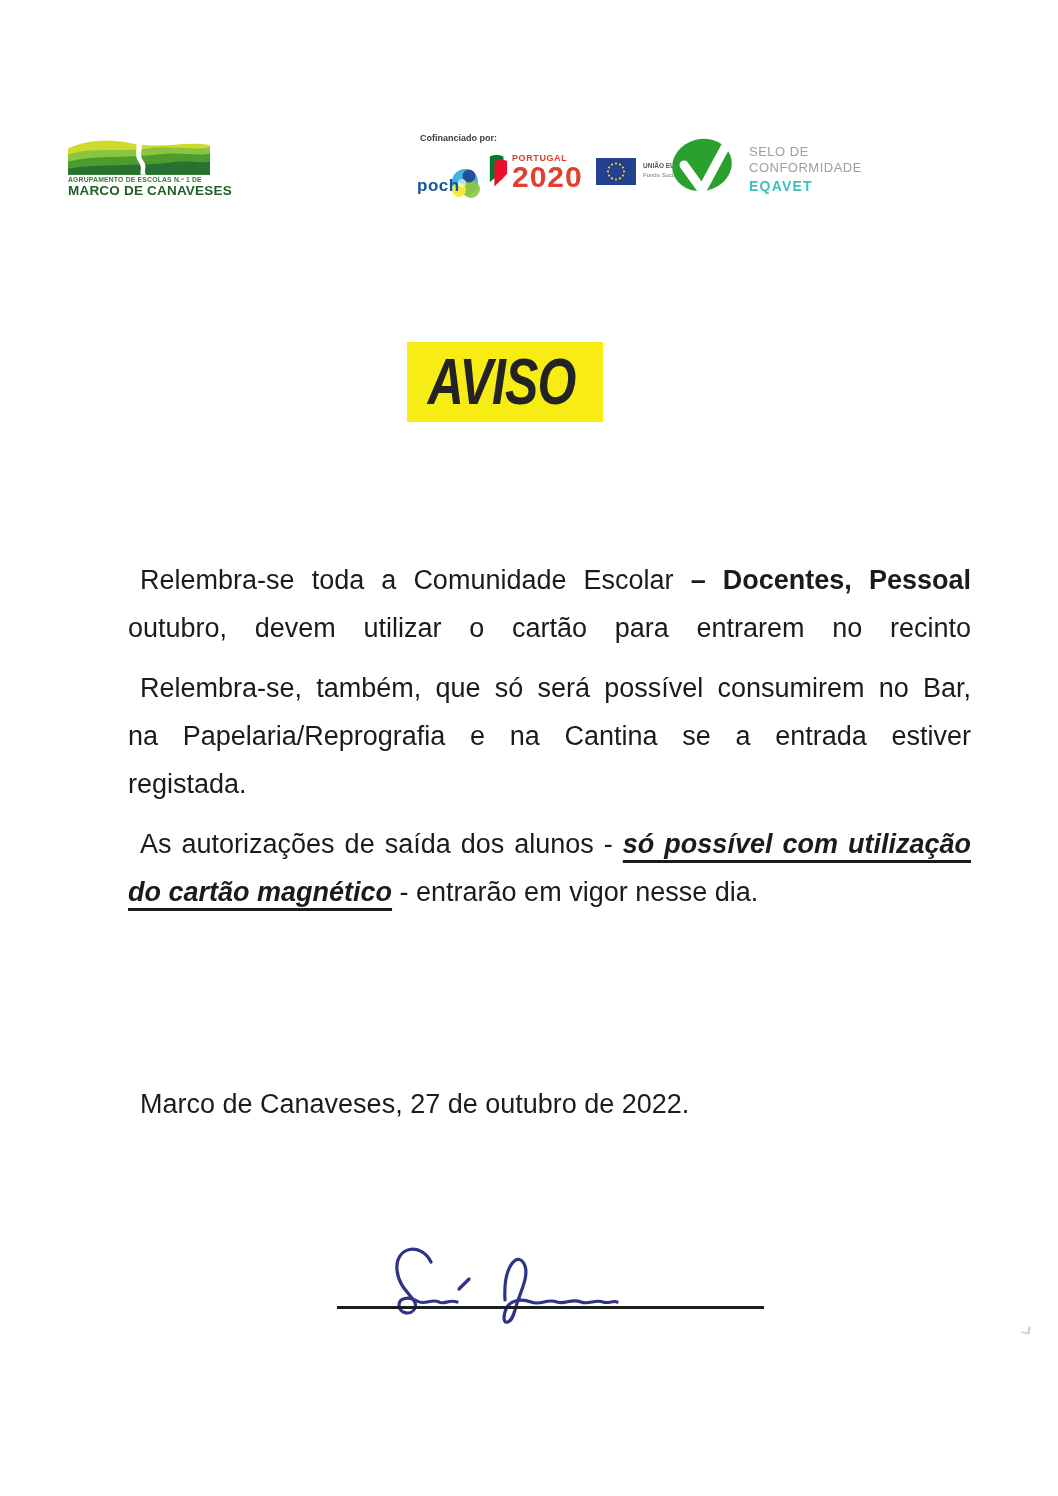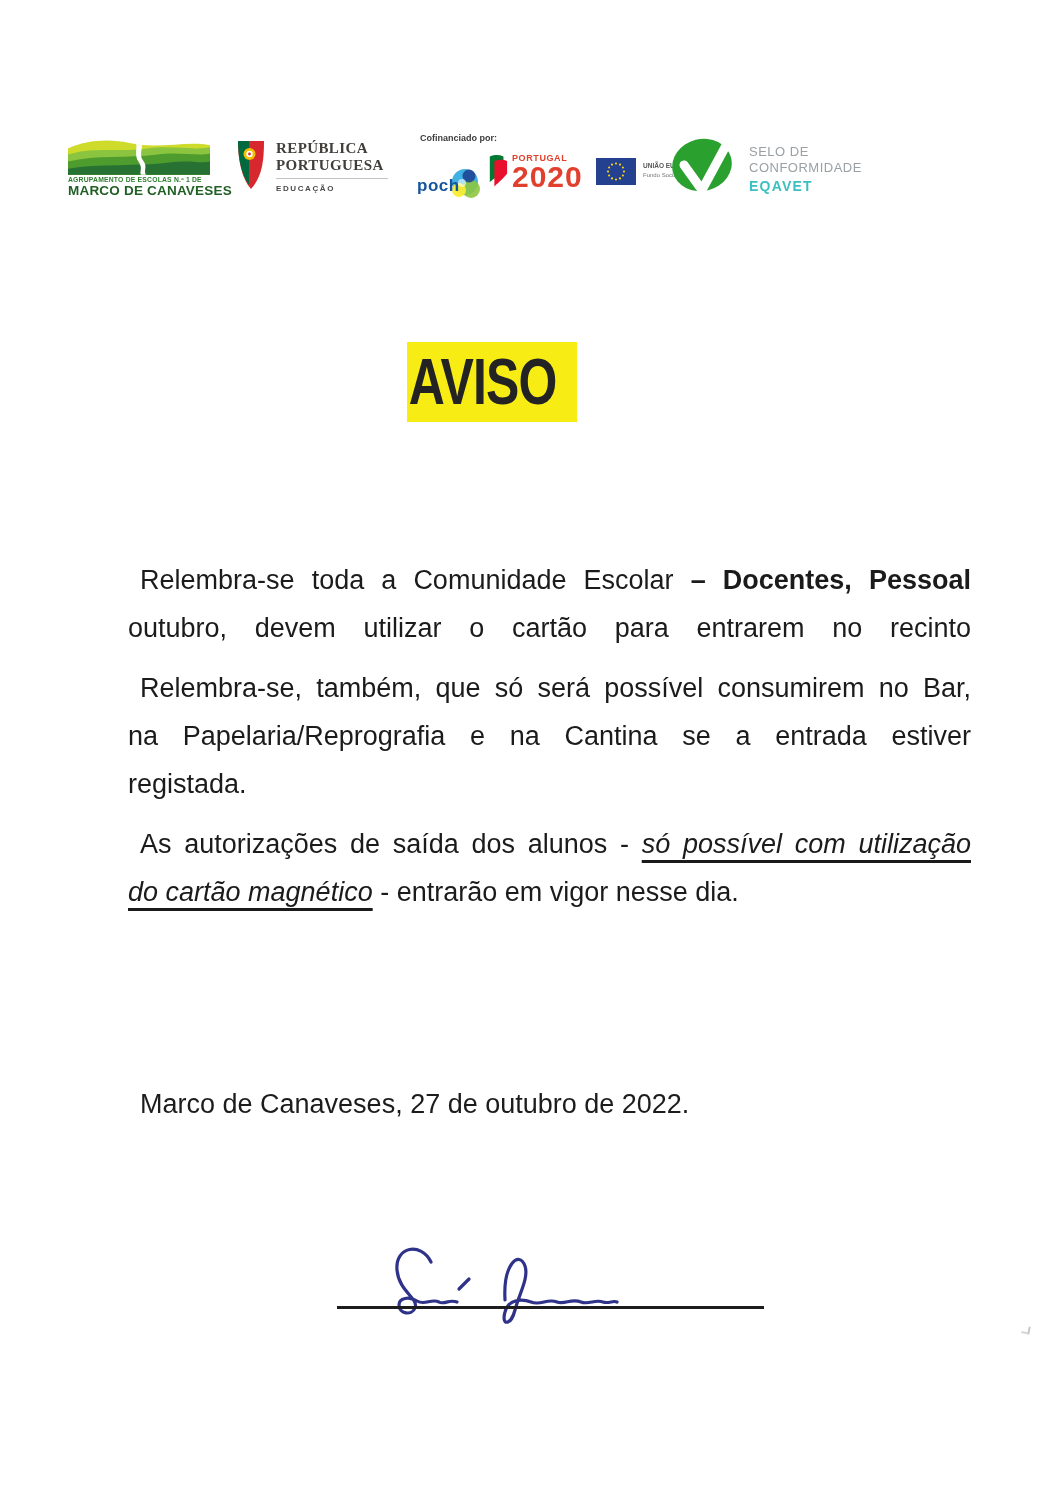--- a/index.html
+++ b/index.html
@@ -44,37 +44,37 @@
   .eu-l2{font-size:6px;color:#777;margin-top:3px;white-space:nowrap;}
 
   .logo-eqavet{position:absolute;left:669px;top:134px;display:flex;gap:12px;}
   .logo-eqavet svg{display:block;width:68px;height:66px;}
   .eq-text{padding-top:10px;}
   .eq-l1,.eq-l2{font-size:13px;line-height:16px;color:#9aa0a4;letter-spacing:.5px;white-space:nowrap;}
   .eq-l3{font-size:14px;font-weight:800;color:#3bbfc0;letter-spacing:1.2px;margin-top:2px;}
 
   
   .aviso{
-    position:absolute;left:407px;top:342px;width:170px;height:80px;
-    display:flex;align-items:center;justify-content:flex-end;
+    position:absolute;left:407px;top:342px;width:196px;height:80px;
+    display:flex;align-items:center;justify-content:flex-start;font-style:italic;
   }
   .aviso span{
     font-size:64px;font-weight:800;color:#232323;
     transform:scaleX(.78);letter-spacing:-1px;
   }
 
   
   .body-text{position:absolute;left:128px;top:556px;width:843px;font-size:27px;line-height:48px;color:#1b1b1b;}
   .para{margin:0 0 12px 0;}
   .doc-line{text-align:justify;text-align-last:justify;}
   .doc-line.last{text-align-last:left;}
   .doc-line.indent{text-indent:12px;}
   .sg-n{font-weight:400;}
   .sg-b{font-weight:700;}
-  .sg-biu{font-weight:400;font-style:italic;text-decoration:underline;text-decoration-thickness:2.5px;text-underline-offset:7px;}
+  .sg-biu{font-weight:700;font-style:italic;text-decoration:underline;text-decoration-thickness:2.5px;text-underline-offset:7px;}
 
   .date-line{position:absolute;left:128px;top:1080px;width:843px;font-size:27px;line-height:48px;text-indent:12px;}
 
   .role-line{position:absolute;left:128px;top:1208px;width:843px;font-size:27px;line-height:48px;text-align:center;}
 
   .signature-svg{position:absolute;left:372px;top:1236px;width:262px;height:112px;overflow:visible;}
   .sig-line{position:absolute;left:337px;top:1306px;width:427px;height:2.5px;background:#1d1d1d;}
 
   .speck{position:absolute;left:1022px;top:1326px;width:6px;height:6px;border-right:2px solid #9a9a9a;border-bottom:2px solid #b5b5b5;opacity:.55;transform:rotate(12deg);}
 </style>
@@ -90,35 +90,20 @@
         <path d="M0,10 C18,2 40,0 62,5 C90,11 118,2 140,7 L140,36 L0,36 Z" fill="#cfdb2a"></path>
         <path d="M0,16 C24,8 52,14 78,10 C102,7 124,12 140,9 L140,36 L0,36 Z" fill="#8bc53f"></path>
         <path d="M0,23 C28,16 58,20 88,16 C110,13 128,18 140,15 L140,36 L0,36 Z" fill="#4e9c2e"></path>
         <path d="M0,30 C30,25 70,28 100,24 C120,21 132,25 140,23 L140,36 L0,36 Z" fill="#277233"></path>
         <path d="M66,1 C70,8 64,16 70,24 C74,30 70,34 72,36 L77,36 C74,32 79,28 74,22 C69,15 76,8 71,1 Z" fill="#ffffff"></path>
       </svg>
       <div class="agr-l1">AGRUPAMENTO DE ESCOLAS N.º 1 DE</div>
       <div class="agr-l2">MARCO DE CANAVESES</div>
     </div>
 
-    <div class="logo-rep">
-      <svg viewBox="0 0 30 54">
-        <path d="M2,2 L28,2 C28,22 26,38 15,50 C6,40 2,22 2,2 Z" fill="#d7282f"></path>
-        <path d="M2,2 L13,2 L13,46 C6,37 2,20 2,2 Z" fill="#00693e"></path>
-        <circle cx="13.5" cy="15" r="6" fill="#f3c001"></circle>
-        <circle cx="13.5" cy="15" r="3.2" fill="#ffffff"></circle>
-        <circle cx="13.5" cy="15" r="1.4" fill="#d7282f"></circle>
-      </svg>
-      <div class="rep-text">
-        <div class="rep-l1">REPÚBLICA</div>
-        <div class="rep-l2">PORTUGUESA</div>
-        <div class="rep-div"></div>
-        <div class="rep-sub">EDUCAÇÃO</div>
-      </div>
-    </div>
 
     <div class="cofin">Cofinanciado por:</div>
 
     <div class="logo-poch">
       <svg viewBox="0 0 50 42">
         <circle cx="30" cy="18" r="13" fill="#2aa9e0" opacity=".9"></circle>
         <circle cx="36" cy="25" r="9" fill="#8dc63f" opacity=".9"></circle>
         <circle cx="24" cy="26" r="7" fill="#f9ed32" opacity=".95"></circle>
         <circle cx="34" cy="12" r="6.5" fill="#1b3f8f" opacity=".85"></circle>
         <circle cx="27" cy="19" r="4" fill="#ffffff" opacity=".6"></circle>

